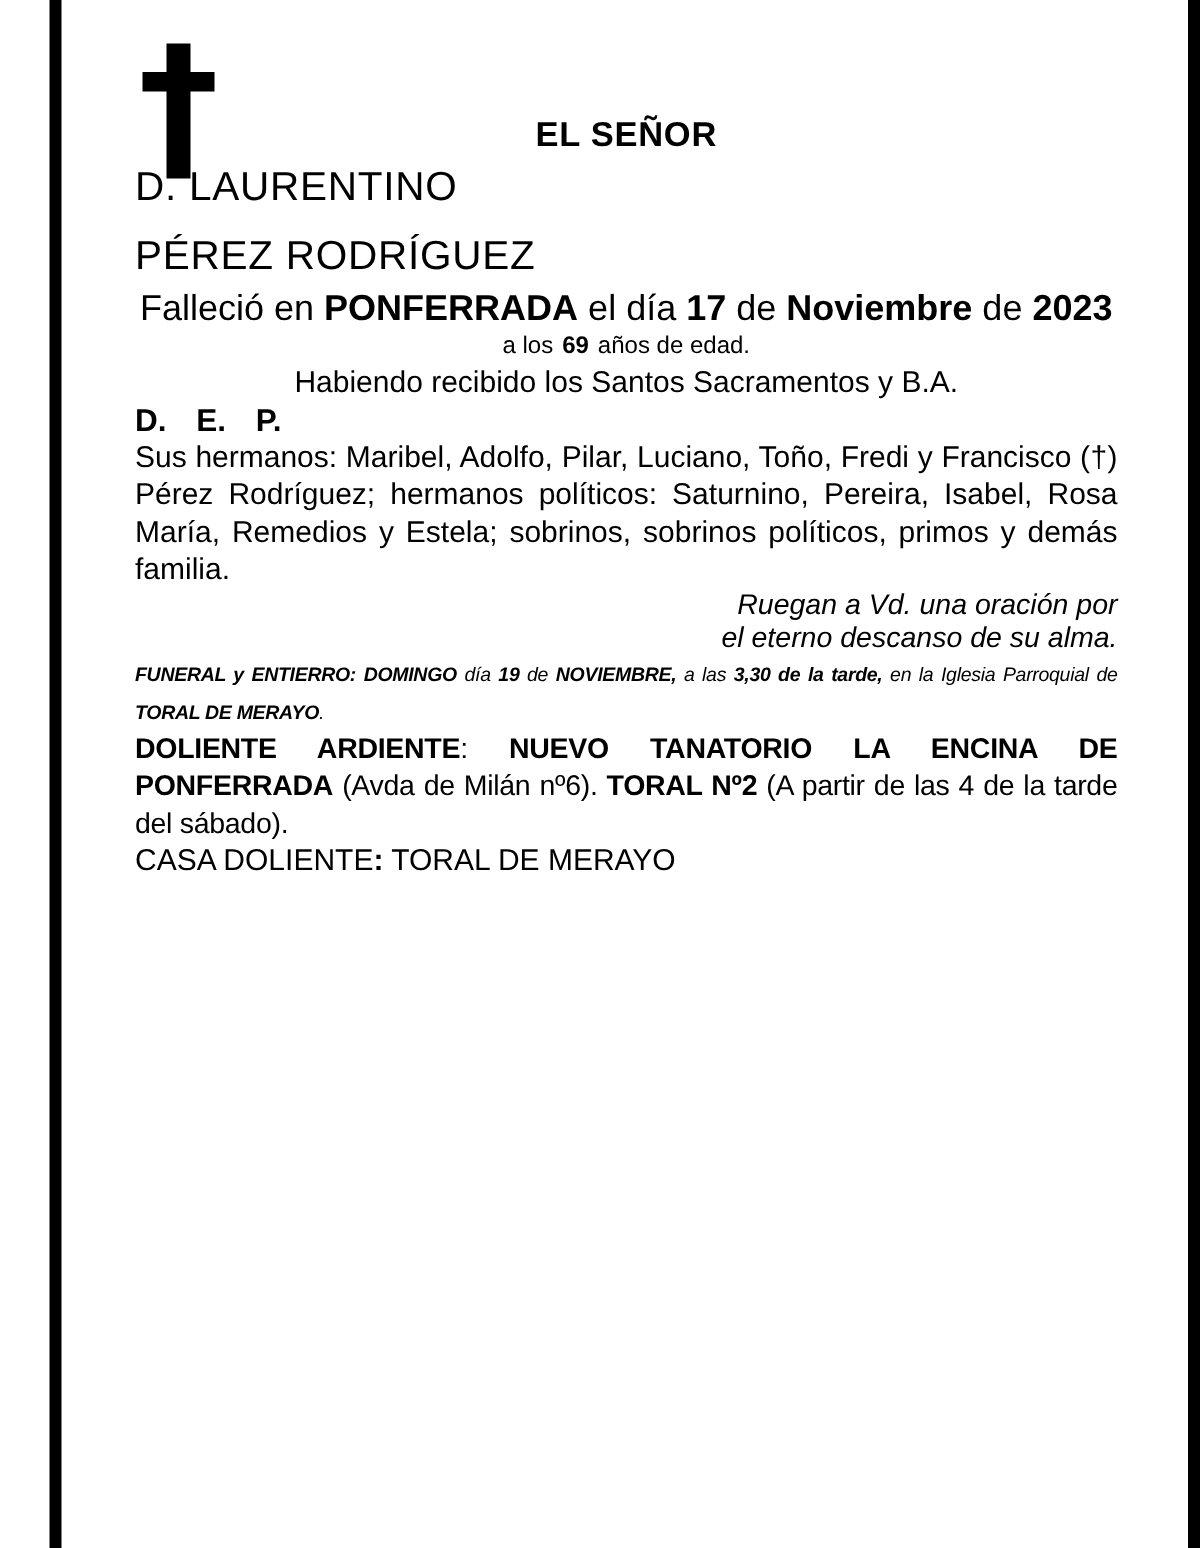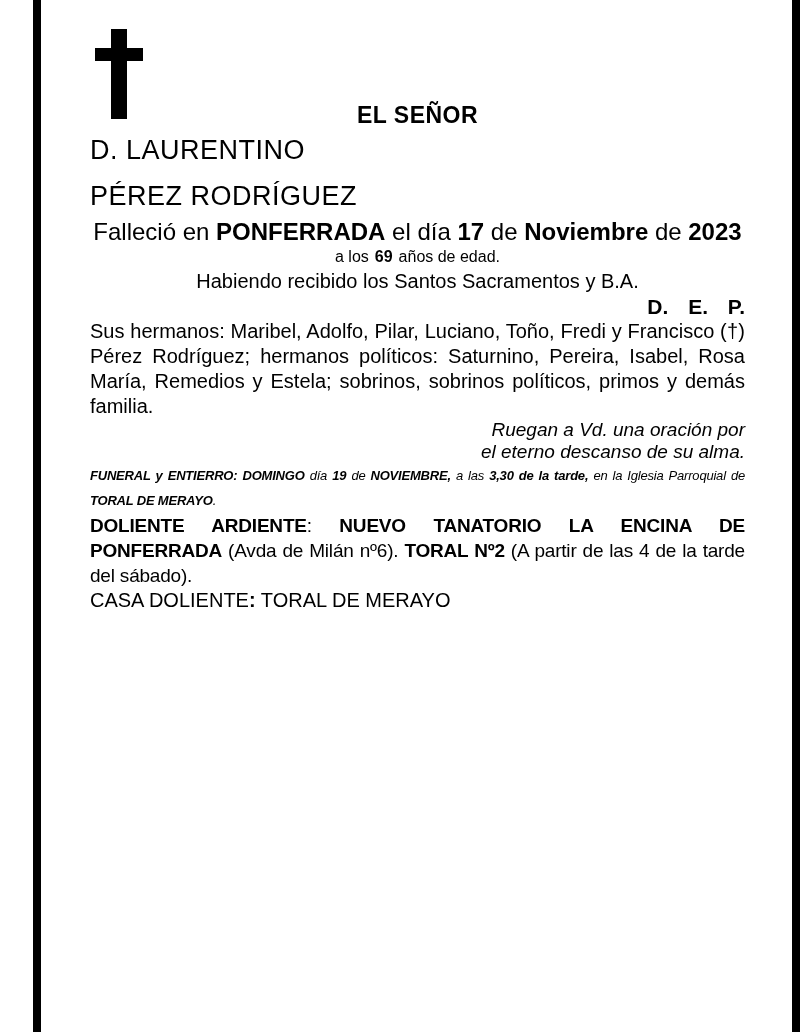--- a/index.html
+++ b/index.html
@@ -44,21 +44,21 @@
     left: 0;
     top: 19px;
     width: 48px;
     height: 13px;
     background: #000000;
   }
 
   .content {
     margin-left: 90px;
     width: 655px;
-    padding-top: 104px;
+    padding-top: 78px;
   }
   .content p, .content h1 {
     margin: 0;
   }
 
   .salutation {
     text-align: center;
     font-size: 23px;
     font-weight: 700;
     line-height: 23px;
@@ -86,21 +86,21 @@
   }
   .age-line .num { margin: 0 6px; }
   .sacraments-line {
     margin-top: 22px;
     text-align: center;
     font-size: 20px;
     line-height: 25px;
   }
   .dep-line {
     margin-top: 20px;
-    text-align: right;
+    text-align: left;
     font-size: 21px;
     font-weight: 700;
     line-height: 25px;
     word-spacing: 14px;
   }
   .family-paragraph {
     margin-top: 33px;
     text-align: justify;
     font-size: 20px;
     line-height: 25px;

